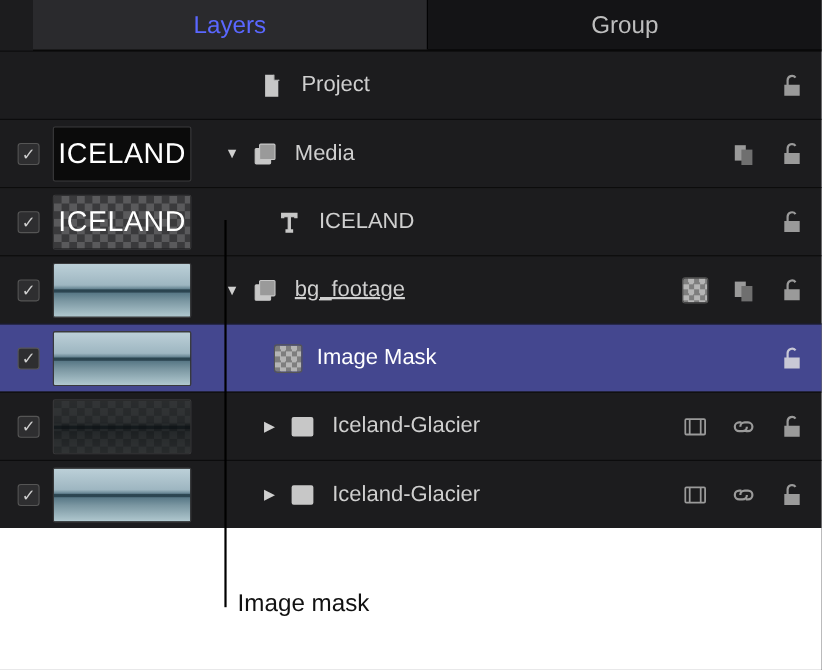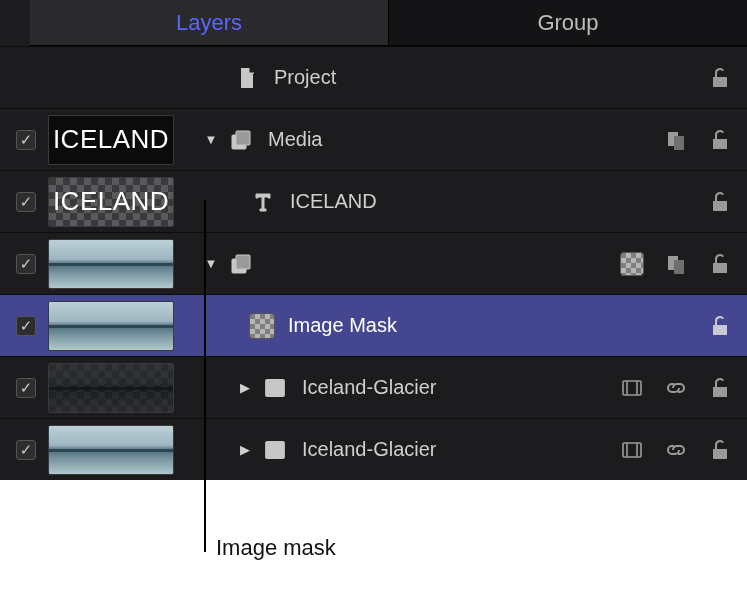--- a/index.html
+++ b/index.html
@@ -258,20 +258,21 @@
         </div>
       </div>
     <span class="indent ind1"></span>
     <span class="disc">▼</span>
     <span class="icon">
       <svg viewBox="0 0 24 24" fill="#c7c7c7">
           <rect x="3" y="7" width="14" height="14" rx="1"></rect>
           <rect x="7" y="3" width="14" height="14" rx="1" fill="#9a9a9a"></rect>
         </svg>
     </span>
+    <span class="label">bg_footage</span>
     <span class="filler"></span>
     <div class="rt">
       <span class="slot">
           <span class="icon check" style="margin:0;width:22px;height:22px"></span>
         </span>
       <span class="slot">
         <svg viewBox="0 0 24 24" fill="#9a9a9a">
             <rect x="4" y="4" width="10" height="14"></rect>
             <rect x="10" y="8" width="10" height="14" fill="#6f6f6f"></rect>
           </svg>

